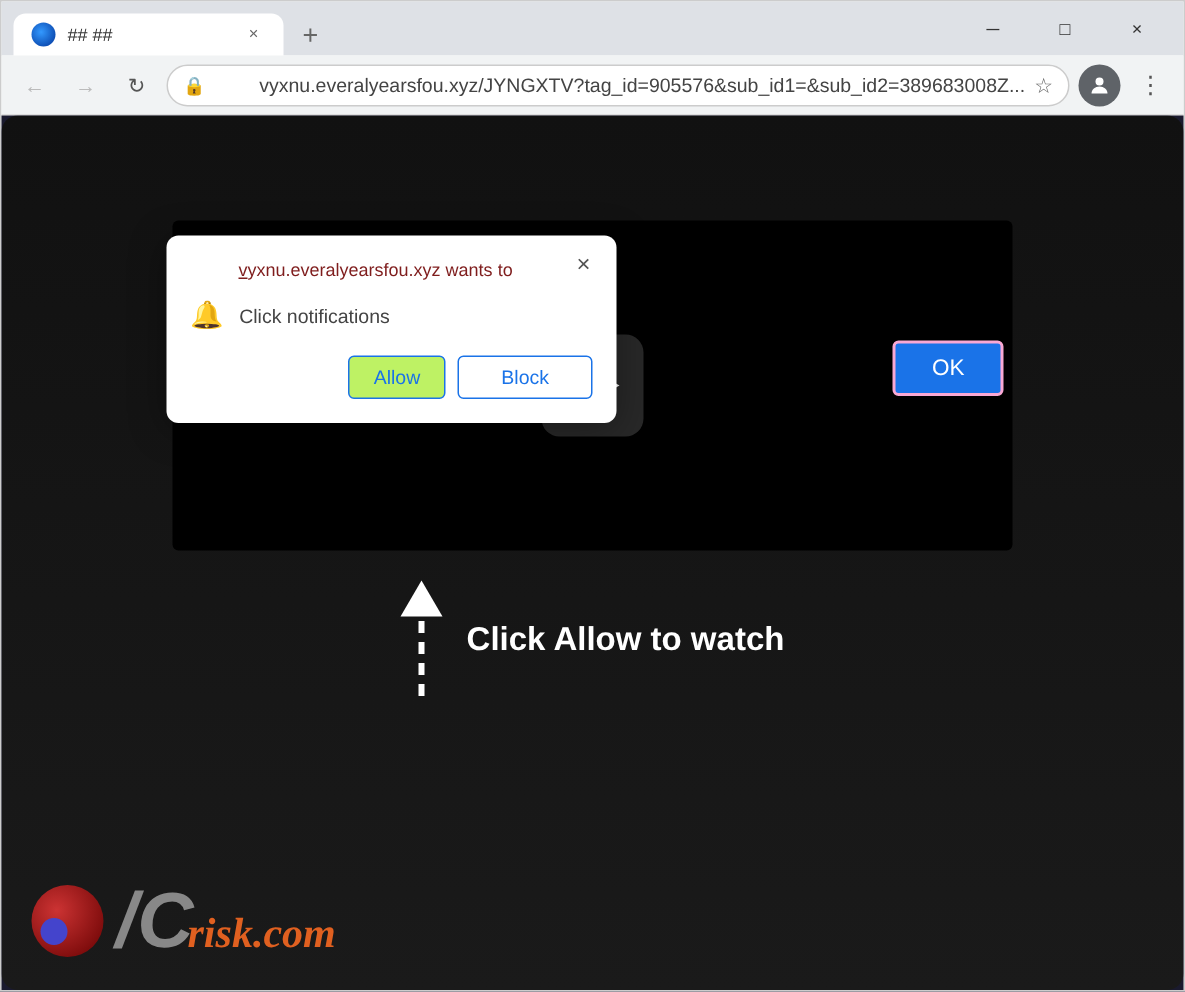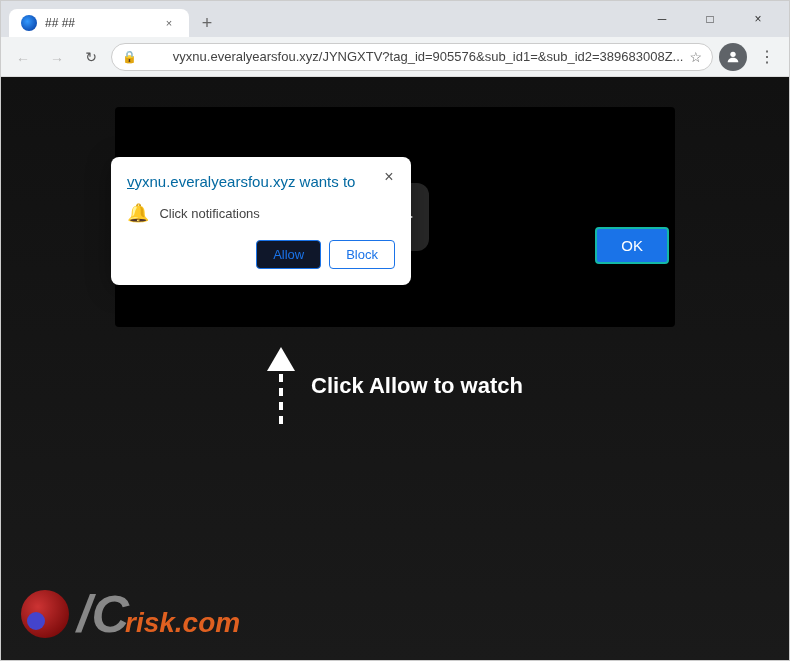--- a/index.html
+++ b/index.html
@@ -198,20 +198,22 @@
     }
 
     .page-bg {
       width: 100%;
       height: 100%;
       background: linear-gradient(180deg, #111 0%, #1a1a1a 100%);
       display: flex;
       flex-direction: column;
       align-items: center;
       justify-content: flex-start;
+      padding-top: 40px;
+      border-radius: 11px;
     }
 
     
     .video-container {
       width: 560px;
       height: 220px;
       background: #000;
       border-radius: 4px;
       position: relative;
       display: flex;
@@ -312,20 +314,21 @@
       color: #888;
       font-style: italic;
       line-height: 1;
     }
 
     .pc-text-risk {
       font-size: 28px;
       font-weight: 700;
       color: #e06020;
       font-style: italic;
+      font-family: Liberation Serif, serif;
     }
 
     
     .permission-dialog {
       position: absolute;
       top: 80px;
       left: 110px;
       width: 300px;
       background: #fff;
       border-radius: 8px;
@@ -343,24 +346,25 @@
       display: flex;
       align-items: center;
       justify-content: center;
       cursor: pointer;
       border-radius: 50%;
       font-size: 16px;
       color: #555;
     }
 
     .dialog-title {
-      font-size: 15px;
-      color: #0369a1;
+      font-size: 12px;
+      color: #7f1d1d;
       margin-bottom: 12px;
       padding-right: 24px;
+      margin-left: 32px;
     }
 
     .dialog-title span.domain {
       text-decoration: underline;
     }
 
     .dialog-permission-row {
       display: flex;
       align-items: center;
       gap: 10px;
@@ -379,46 +383,46 @@
 
     .dialog-buttons {
       display: flex;
       justify-content: flex-end;
       gap: 8px;
     }
 
     .btn-allow {
       padding: 6px 16px;
       border: 1px solid #1a73e8;
-      background: #0f172a;
+      background: #bef264;
       color: #1a73e8;
       border-radius: 4px;
       font-size: 13px;
       cursor: pointer;
     }
 
     .btn-block {
-      padding: 6px 16px;
+      padding: 6px 28px;
       border: 1px solid #1a73e8;
       background: #fff;
       color: #1a73e8;
       border-radius: 4px;
       font-size: 13px;
       cursor: pointer;
     }
 
     
     .ok-btn-overlay {
       position: absolute;
       top: 150px;
       right: 120px;
       padding: 8px 24px;
       background: #1a73e8;
       color: #fff;
-      border: 2px solid #14b8a6;
+      border: 2px solid #f9a8d4;
       border-radius: 4px;
       font-size: 15px;
       cursor: pointer;
       font-weight: 500;
     }
   </style>
 </head>
 <body>
 
 <div class="browser-window">

